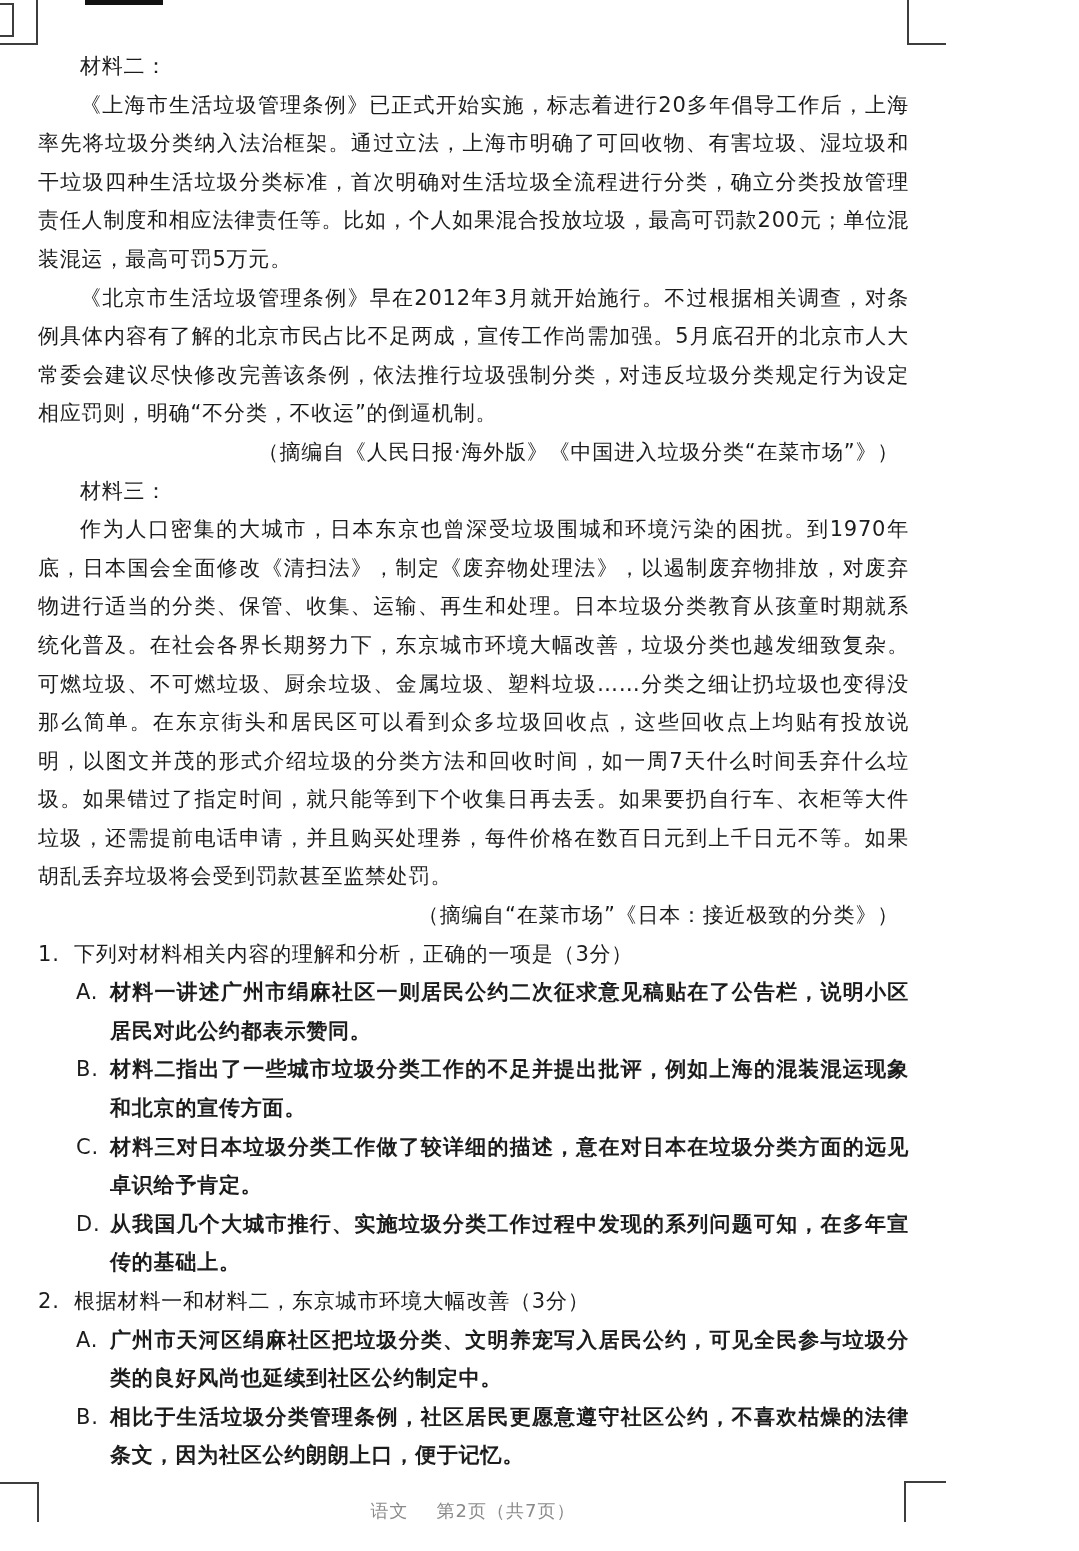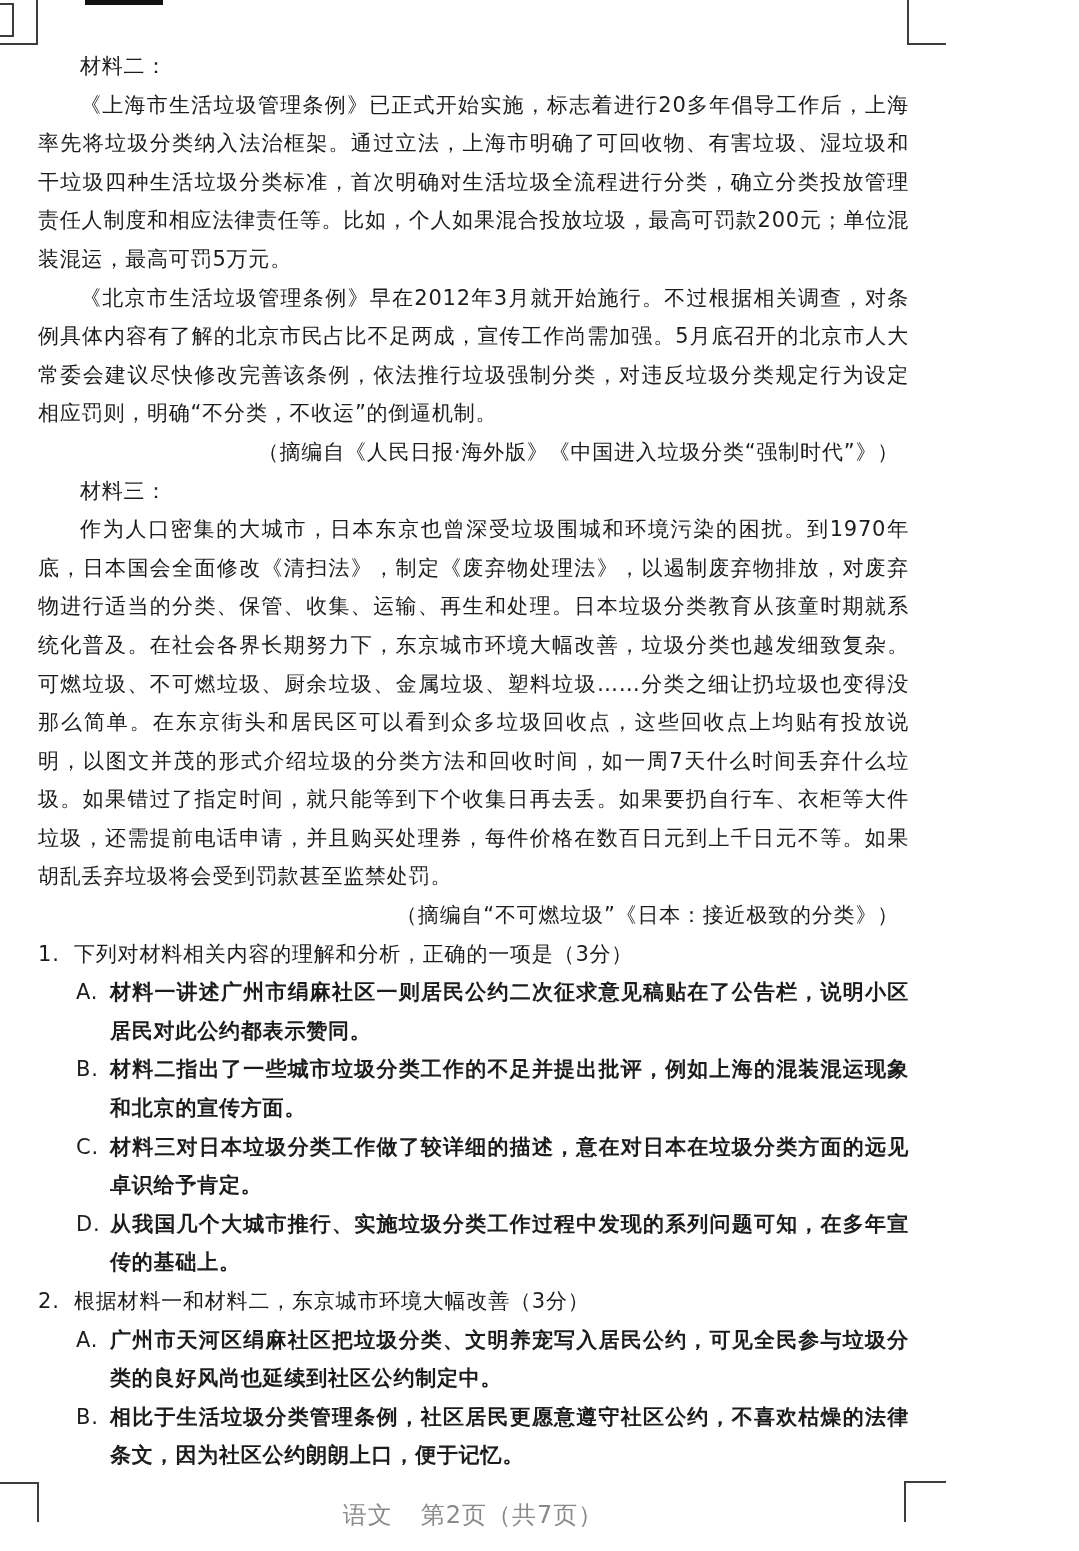--- a/index.html
+++ b/index.html
@@ -57,21 +57,21 @@
   .q-stem { flex: 1; }
   .opt-row { display: flex; margin: 0; padding-left: 38px; }
   .opt-letter { flex: none; width: 34px; }
   .opt-text { flex: 1; text-align: justify; text-justify: inter-ideograph; font-weight: bold; }
 
   .footer {
     position: absolute;
     left: 0; right: 0;
     top: 1499px;
     text-align: center;
-    font-size: 24px;
+    font-size: 18px;
     letter-spacing: 1px;
     color: #8a8a8a;
   }
   .footer .gap { display: inline-block; width: 28px; }
 </style>
 </head>
 <body>
 
 <div class="page">
 
@@ -80,25 +80,25 @@
   <div class="mark mark-tr"></div>
   <div class="mark mark-bl"></div>
   <div class="mark mark-br"></div>
   <div class="scan-bar"></div>
 
   <div class="content">
 
     <p class="para">材料二：</p>
     <p class="para">《上海市生活垃圾管理条例》已正式开始实施，标志着进行20多年倡导工作后，上海率先将垃圾分类纳入法治框架。通过立法，上海市明确了可回收物、有害垃圾、湿垃圾和干垃圾四种生活垃圾分类标准，首次明确对生活垃圾全流程进行分类，确立分类投放管理责任人制度和相应法律责任等。比如，个人如果混合投放垃圾，最高可罚款200元；单位混装混运，最高可罚5万元。</p>
     <p class="para">《北京市生活垃圾管理条例》早在2012年3月就开始施行。不过根据相关调查，对条例具体内容有了解的北京市民占比不足两成，宣传工作尚需加强。5月底召开的北京市人大常委会建议尽快修改完善该条例，依法推行垃圾强制分类，对违反垃圾分类规定行为设定相应罚则，明确“不分类，不收运”的倒逼机制。</p>
-    <p class="source">（摘编自《人民日报·海外版》《中国进入垃圾分类“强制时代”》）</p>
+    <p class="source">（摘编自《人民日报·海外版》《中国进入垃圾分类“在菜市场”》）</p>
 
     <p class="para">材料三：</p>
     <p class="para">作为人口密集的大城市，日本东京也曾深受垃圾围城和环境污染的困扰。到1970年底，日本国会全面修改《清扫法》，制定《废弃物处理法》，以遏制废弃物排放，对废弃物进行适当的分类、保管、收集、运输、再生和处理。日本垃圾分类教育从孩童时期就系统化普及。在社会各界长期努力下，东京城市环境大幅改善，垃圾分类也越发细致复杂。可燃垃圾、不可燃垃圾、厨余垃圾、金属垃圾、塑料垃圾……分类之细让扔垃圾也变得没那么简单。在东京街头和居民区可以看到众多垃圾回收点，这些回收点上均贴有投放说明，以图文并茂的形式介绍垃圾的分类方法和回收时间，如一周7天什么时间丢弃什么垃圾。如果错过了指定时间，就只能等到下个收集日再去丢。如果要扔自行车、衣柜等大件垃圾，还需提前电话申请，并且购买处理券，每件价格在数百日元到上千日元不等。如果胡乱丢弃垃圾将会受到罚款甚至监禁处罚。</p>
-    <p class="source">（摘编自“不可燃垃圾”《日本：接近极致的分类》）</p>
+    <p class="source">（摘编自“在菜市场”《日本：接近极致的分类》）</p>
 
     <div class="q-row">
       <span class="q-num">1.</span>
       <span class="q-stem">下列对材料相关内容的理解和分析，正确的一项是（3分）</span>
     </div>
     <div class="opt-row">
       <span class="opt-letter">A.</span>
       <div class="opt-text">材料一讲述广州市绢麻社区一则居民公约二次征求意见稿贴在了公告栏，说明小区居民对此公约都表示赞同。</div>
     </div>
     <div class="opt-row">

